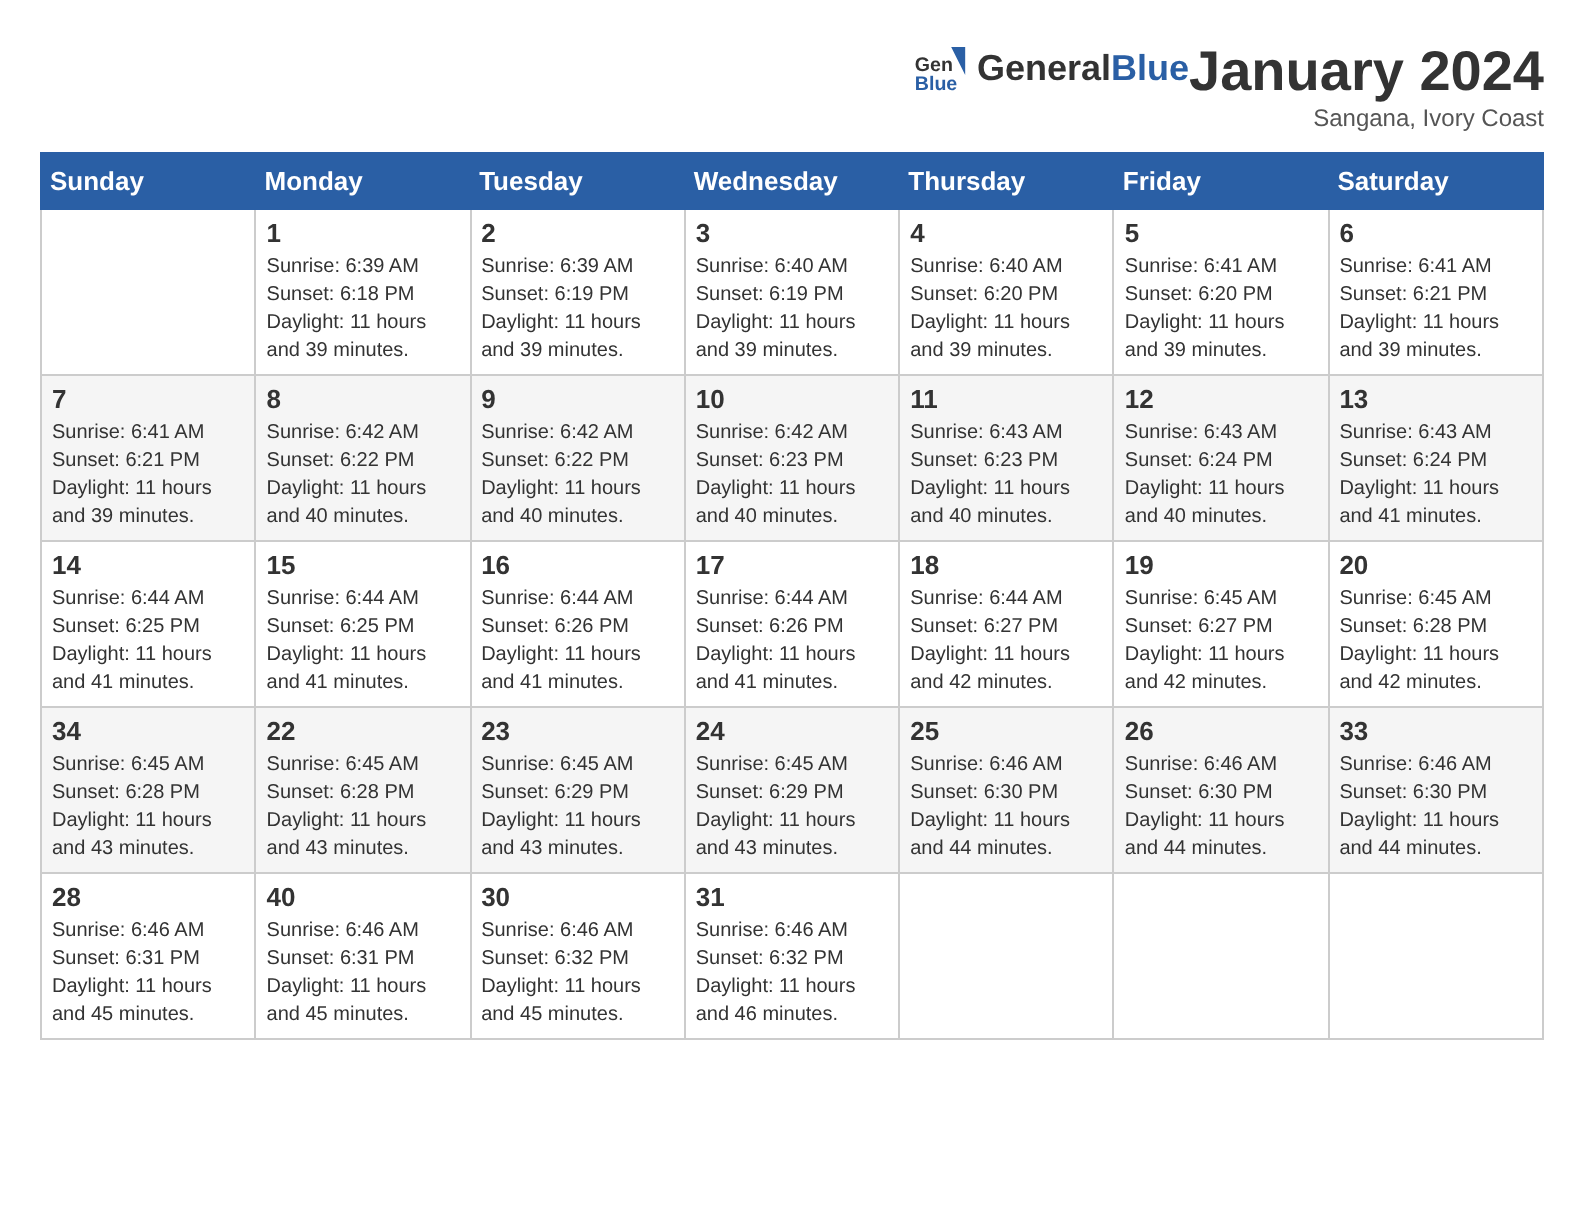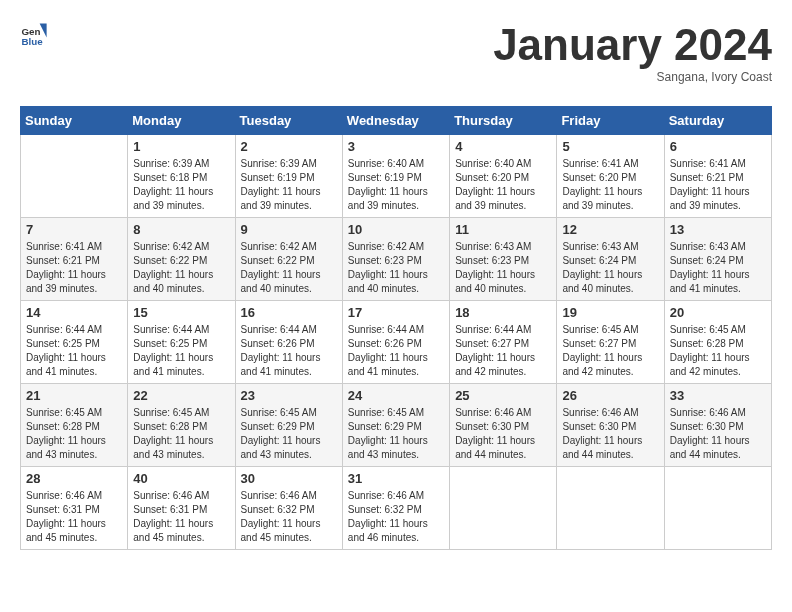--- a/index.html
+++ b/index.html
@@ -5,38 +5,38 @@
     * { box-sizing: border-box; margin: 0; padding: 0; }
     body {
       font-family: Arial, sans-serif;
       background: #fff;
       width: 792px;
       min-height: 612px;
       padding: 20px;
     }
     .header {
       display: flex;
-      justify-content: space-between;
+      justify-content: flex-end;
       align-items: flex-start;
-      margin-bottom: 22px;
+      margin-bottom: 10px;
     }
     .logo {
       display: flex;
       align-items: center;
       gap: 4px;
     }
     .logo-icon {
       width: 28px;
       height: 28px;
     }
     .title-block {
       text-align: right;
     }
     .title-month {
-      font-size: 44px;
+      font-size: 28px;
       font-weight: bold;
       color: #333;
     }
     .title-location {
       font-size: 12px;
       color: #555;
     }
     table {
       width: 100%;
       border-collapse: collapse;
@@ -84,20 +84,23 @@
 </head>
 <body>
 
 <div class="header">
   <div class="logo">
     <svg class="logo-icon" viewBox="0 0 40 40" xmlns="http://www.w3.org/2000/svg">
       <text x="2" y="22" font-size="14" font-weight="bold" fill="#333">Gen</text>
       <text x="2" y="36" font-size="14" font-weight="bold" fill="#2a5fa5">Blue</text>
       <polygon points="28,5 38,5 38,25" fill="#2a5fa5"></polygon>
     </svg>
+    <div>
+      <span style="font-size:18px;font-weight:bold;color:#333;">General</span><span style="font-size:18px;font-weight:bold;color:#2a5fa5;">Blue</span>
+    </div>
   </div>
   <div class="title-block">
     <div class="title-month">January 2024</div>
     <div class="title-location">Sangana, Ivory Coast</div>
   </div>
 </div>
 
 <table>
   <thead>
     <tr>
@@ -193,21 +196,21 @@
           <span class="day-number">19</span>
           <div class="cell-info"><span>Sunrise: 6:45 AM</span><br><span>Sunset: 6:27 PM</span><br><span>Daylight: 11 hours and 42 minutes.</span></div>
         </td>
         <td>
           <span class="day-number">20</span>
           <div class="cell-info"><span>Sunrise: 6:45 AM</span><br><span>Sunset: 6:28 PM</span><br><span>Daylight: 11 hours and 42 minutes.</span></div>
         </td>
       </tr>
       <tr>
         <td>
-          <span class="day-number">21</span>
+          <span class="day-number">34</span>
           <div class="cell-info"><span>Sunrise: 6:45 AM</span><br><span>Sunset: 6:28 PM</span><br><span>Daylight: 11 hours and 43 minutes.</span></div>
         </td>
         <td>
           <span class="day-number">22</span>
           <div class="cell-info"><span>Sunrise: 6:45 AM</span><br><span>Sunset: 6:28 PM</span><br><span>Daylight: 11 hours and 43 minutes.</span></div>
         </td>
         <td>
           <span class="day-number">23</span>
           <div class="cell-info"><span>Sunrise: 6:45 AM</span><br><span>Sunset: 6:29 PM</span><br><span>Daylight: 11 hours and 43 minutes.</span></div>
         </td>

